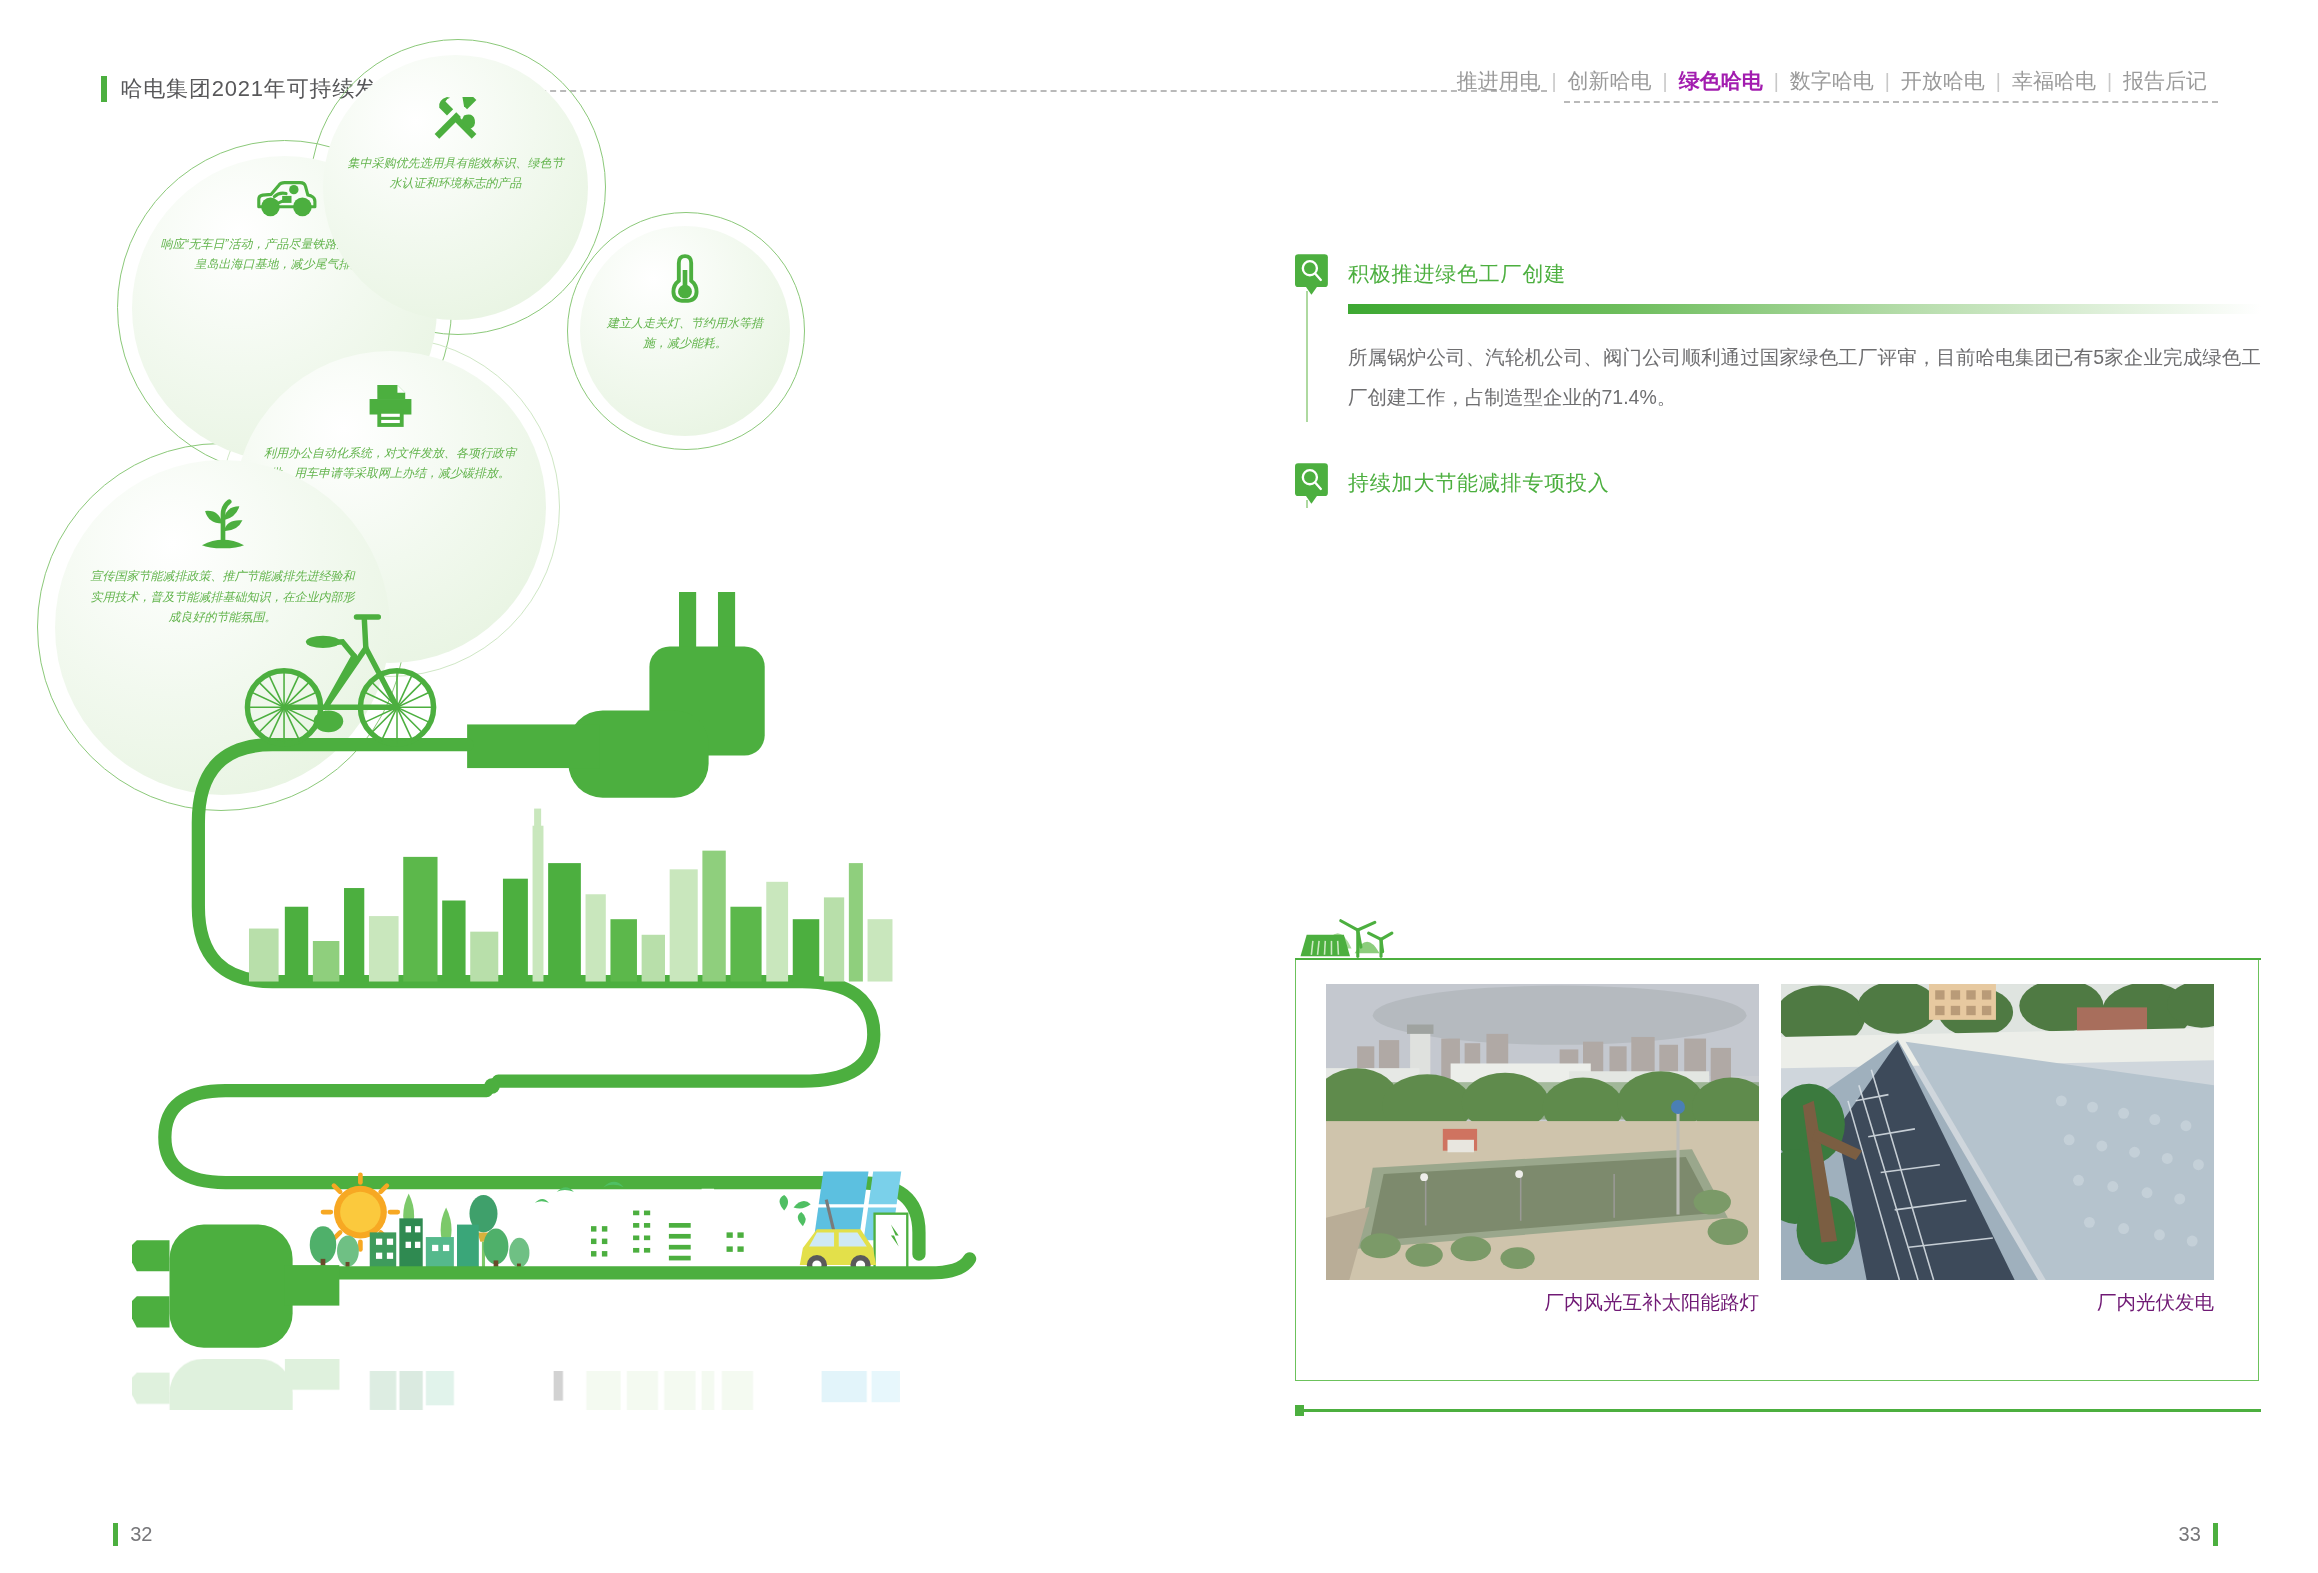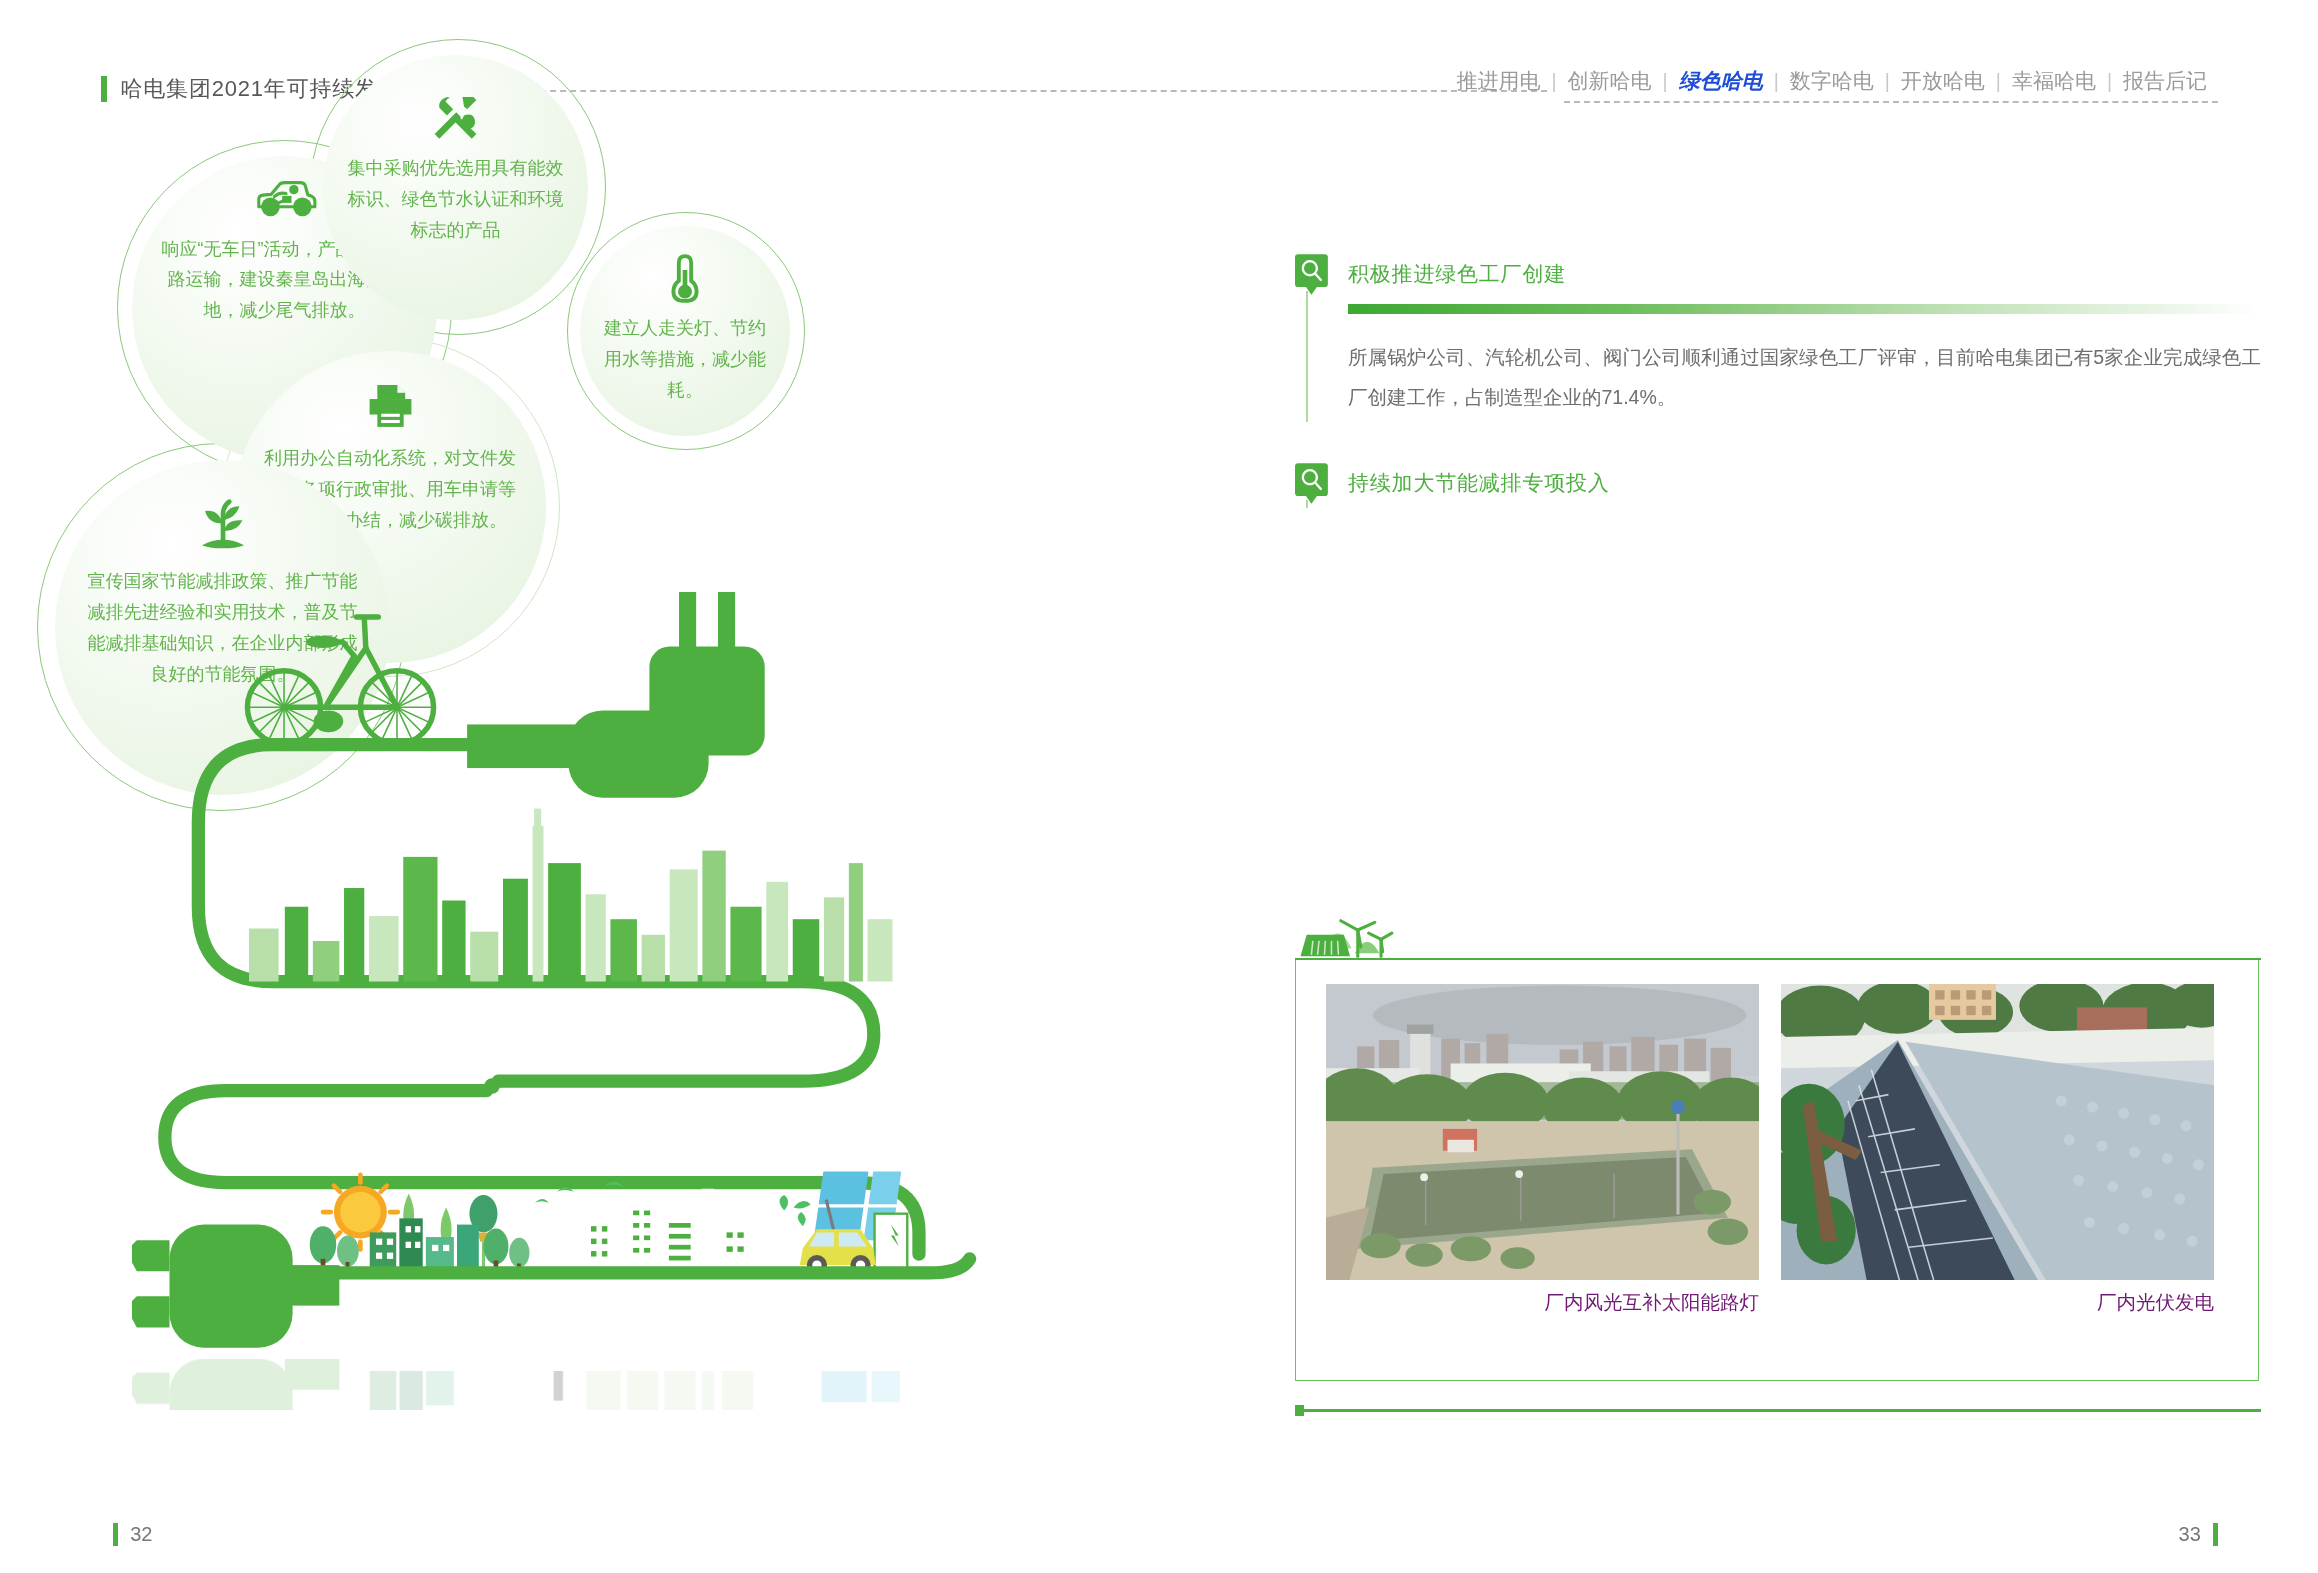--- a/index.html
+++ b/index.html
@@ -14,39 +14,39 @@
   
   .hdr-left { position:absolute; left:101px; top:74px; display:flex; align-items:center; }
   .hdr-bar { width:5.5px; height:26.5px; background:#4caf3f; margin-right:14px; }
   .hdr-title { font-size:22px; color:#58585a; letter-spacing:0.8px; white-space:nowrap; }
   .hdr-dot { width:10px; height:10px; border-radius:50%; background:#4caf3f; margin-left:12.5px; flex:none; }
   .hdr-dash { position:absolute; left:410px; top:90px; width:1137px; height:0;
               border-top:2.3px dashed #b9b9b9; }
   .hdr-nav { position:absolute; right:101px; top:67px; display:flex; align-items:center;
              font-size:21px; color:#9a9a9a; white-space:nowrap; }
   .hdr-nav .nv { padding:0 11px; }
-  .hdr-nav .nv.active { color:#1d4ed8; font-weight:bold;font-style:italic; }
+  .hdr-nav .nv.active { color:#a21caf; font-weight:bold; }
   .hdr-nav .sep { color:#c8c8c8; font-size:19.5px; }
   .hdr-nav-dash { position:absolute; right:101px; top:101px; width:654px; height:0;
                   border-top:2.3px dashed #b9b9b9; }
 
   
   .pg-l { position:absolute; left:113px; bottom:27px; display:flex; align-items:center;text-align:right; }
   .pg-r { position:absolute; right:101px; bottom:27px; display:flex; align-items:center; }
   .pg-bar { width:4.7px; height:23.4px; background:#4caf3f; }
   .pg-num { font-size:20px; color:#77777a; margin:0 12.5px; }
 
   
   .left-col { position:absolute; left:0px; top:156px; width:1215px; height:1324px; }
   .bub { position:absolute; border-radius:50%; display:flex; flex-direction:column;
          align-items:center; justify-content:flex-start;
          background:radial-gradient(circle at 35% 25%, #ffffff 0%, #f2f9ef 45%, #e4f2dd 100%);
          text-align:center; color:#62b44c; }
   .bub .ico { margin-top:7%; margin-bottom:4%; }
-  .bub .txt { font-size:18px; line-height:1.72; color:#62b44c; padding:0 9%; }
+  .bub .txt { font-size:12px; line-height:1.72; color:#62b44c; padding:0 9%;font-style:italic; }
   .ring { position:absolute; border-radius:50%; border:1.6px solid #8cc97a; }
   .ring.faint { border-color:#cfe7c5; }
 
   #bub-car  { left:132px; top:0px;   width:305px; height:305px; }
   #bub-tool { left:323px; top:-101px; width:265px; height:265px; }
   #bub-temp { left:580px; top:70px;  width:210px; height:210px; }
   #bub-print{ left:234px; top:195px; width:312px; height:312px; }
   #bub-leaf { left:55px;  top:304px; width:335px; height:335px; }
 
   .bub-txt-sm { font-size:17px; }

